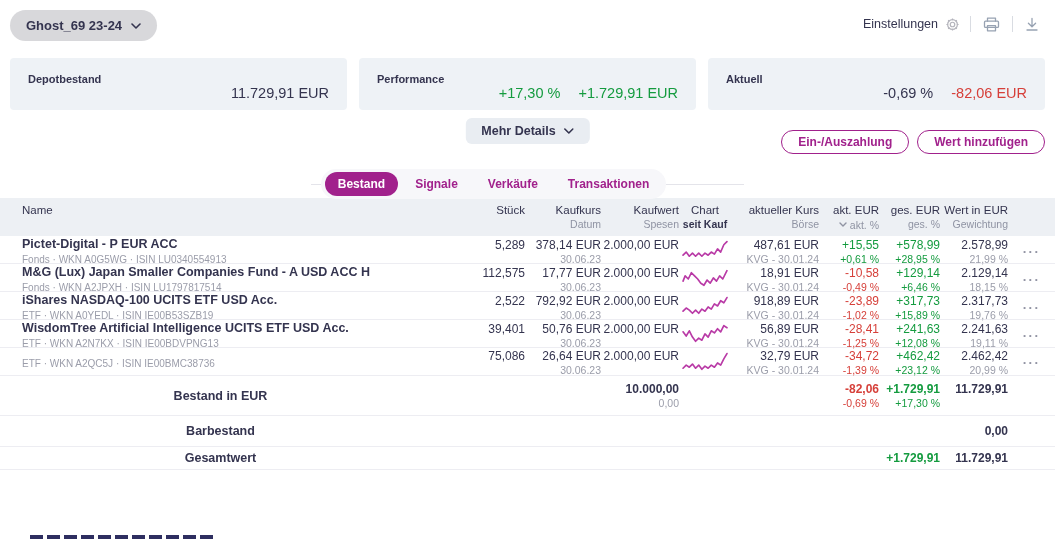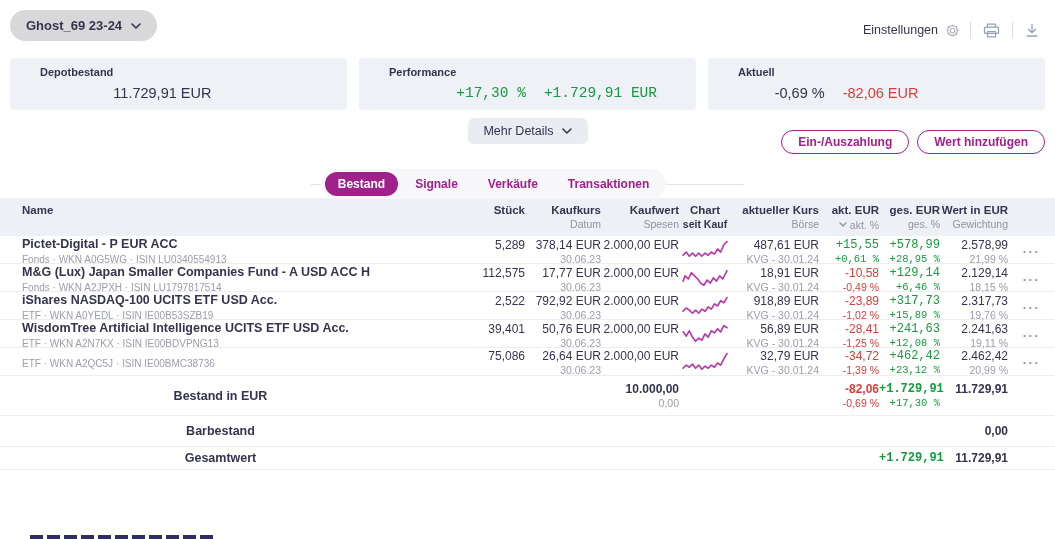--- a/index.html
+++ b/index.html
@@ -11,61 +11,61 @@
     --dark:#34344f; --gray:#9b9daa; --hgray:#8f93a3;
     --cardbg:#eef2f6; --headbg:#edf0f4; --line:#ededf2;
   }
 
   
   .topbar{ height:58px; display:flex; justify-content:space-between; align-items:flex-start;
     padding:10px 14px 0 10px; }
   .pill-select{ background:#d8d8db; border:none; border-radius:999px; padding:8px 16px;
     font-size:13px; font-weight:700; color:var(--dark); display:inline-flex; align-items:center;
     gap:9px; cursor:pointer; font-family:inherit; }
-  .settings{ display:flex; align-items:center; gap:10px; margin-top:12px; }
+  .settings{ display:flex; align-items:center; gap:10px; margin-top:6px; }
   .settings-btn{ display:flex; align-items:center; gap:7px; background:none; border:none;
     font-size:12.5px; color:var(--dark); cursor:pointer; font-family:inherit; }
   .vsep{ width:1px; height:16px; background:#d9dce2; }
   .iconbtn{ background:none; border:none; cursor:pointer; display:flex; align-items:center; padding:0 2px; }
   .icon-stroke{ stroke:#97a2b2; fill:none; stroke-width:1.3; stroke-linecap:round; stroke-linejoin:round; }
   .gear{ stroke:#b4b4bc; fill:none; stroke-width:1.3; }
 
   
   .cards{ display:flex; gap:12px; margin:0 10px; height:52px; }
-  .card{ flex:1; background:var(--cardbg); border-radius:4px; padding:8px 30px 9px;
-    display:flex; flex-direction:row; justify-content:flex-start; }
+  .card{ flex:1; background:var(--cardbg); border-radius:4px; padding:8px 18px 9px;
+    display:flex; flex-direction:column; justify-content:flex-end; }
   .card .lbl{ font-size:11px; font-weight:700; }
   .card .val{ align-self:flex-end; font-size:14.5px; display:flex; gap:18px; white-space:nowrap; }
 
   
   .actionband{ position:relative; height:46px; margin:0 10px; }
   .more{ position:absolute; left:50%; transform:translateX(-50%); top:8px;
     background:#e9edf2; border:none; border-radius:6px; padding:6px 16px;
-    font-size:12.5px; font-weight:400; color:var(--dark); display:flex; align-items:center; gap:8px;
+    font-size:12.5px; font-weight:700; color:var(--dark); display:flex; align-items:center; gap:8px;
     cursor:pointer; font-family:inherit; }
   .actionbtns{ position:absolute; right:0; top:20px; display:flex; gap:8px; }
   .obtn{ background:#fff; border:1.5px solid var(--magenta); color:var(--magenta);
     font-weight:700; font-size:12px; border-radius:999px; padding:4px 16px; cursor:pointer;
     font-family:inherit; white-space:nowrap; }
 
   
   .tabband{ height:42px; display:flex; align-items:center; justify-content:center; padding-top:14px; }
   .tabline{ height:1px; background:#e4e4ea; align-self:center; }
   .tabline.l{ width:10px; } .tabline.r{ width:78px; }
   .tabs{ background:#f7f7fa; border-radius:999px; padding:3px 4px; display:flex; gap:4px; align-items:center; }
   .tab{ border:none; background:transparent; color:var(--magenta); font-weight:700; font-size:12px;
     padding:5px 13px; border-radius:999px; cursor:pointer; font-family:inherit; white-space:nowrap; }
   .tab.active{ background:var(--magenta); color:#fff; }
 
   
   .grid{ display:grid; grid-template-columns:419px 106px 76px 78px 52px 88px 60px 61px 68px 47px;
     align-items:center; }
   .thead{ background:var(--headbg); height:38px; }
   .hc{ text-align:right; white-space:nowrap; }
-  .hc .l1{ font-size:11.5px; font-weight:700; line-height:15px; }
+  .hc .l1{ font-size:11.5px; font-weight:400; line-height:15px; }
   .hc .l2{ font-size:10.5px; color:var(--hgray); line-height:13px; min-height:13px;
     display:flex; justify-content:flex-end; align-items:center; gap:3px; }
   .hc.left{ text-align:left; padding-left:22px; }
   .hc.left .l2{ justify-content:flex-start; }
   .hc.center{ text-align:center; }
   .hc.center .l2{ justify-content:center; color:var(--dark); font-weight:700; }
   .sorth{ background:none; border:none; cursor:pointer; font-family:inherit; padding:0;
     font-size:10.5px; color:var(--hgray); display:inline-flex; align-items:center; gap:3px; }
 
   .trow{ height:28px; border-bottom:1px solid var(--line); background:#fff; }
@@ -73,21 +73,21 @@
   .cell .v{ font-size:12px; line-height:16px; color:var(--dark); }
   .cell .s{ font-size:10.5px; line-height:13px; min-height:13px; color:var(--gray); }
   .namecell{ text-align:left; padding-left:22px; }
   .namecell .t{ font-size:12.5px; font-weight:700; line-height:16px; cursor:pointer; }
   .namecell .m{ font-size:10px; color:var(--gray); line-height:13px; margin-top:1px; }
   .chartcell{ text-align:center; }
   .spark{ display:inline-block; vertical-align:middle; }
   .menucell{ text-align:center; color:#9193a3; font-size:13px; font-weight:700;
     letter-spacing:1.5px; cursor:pointer; }
 
-  .pos{ color:var(--green) !important;font-family:Liberation Mono, monospace; }
+  .pos{ color:var(--green) !important; }
   .neg{ color:var(--red) !important; }
   .b{ font-weight:700; }
 
   .trow.total1{ height:40px; }
   .rowlabel{ text-align:center; padding-left:22px; font-size:12.5px; font-weight:700; }
   .trow.mini1{ height:31px; }
   .trow.mini2{ height:23px; }
   .mini1 .cell .v, .mini2 .cell .v{ font-weight:700; }
 
   

